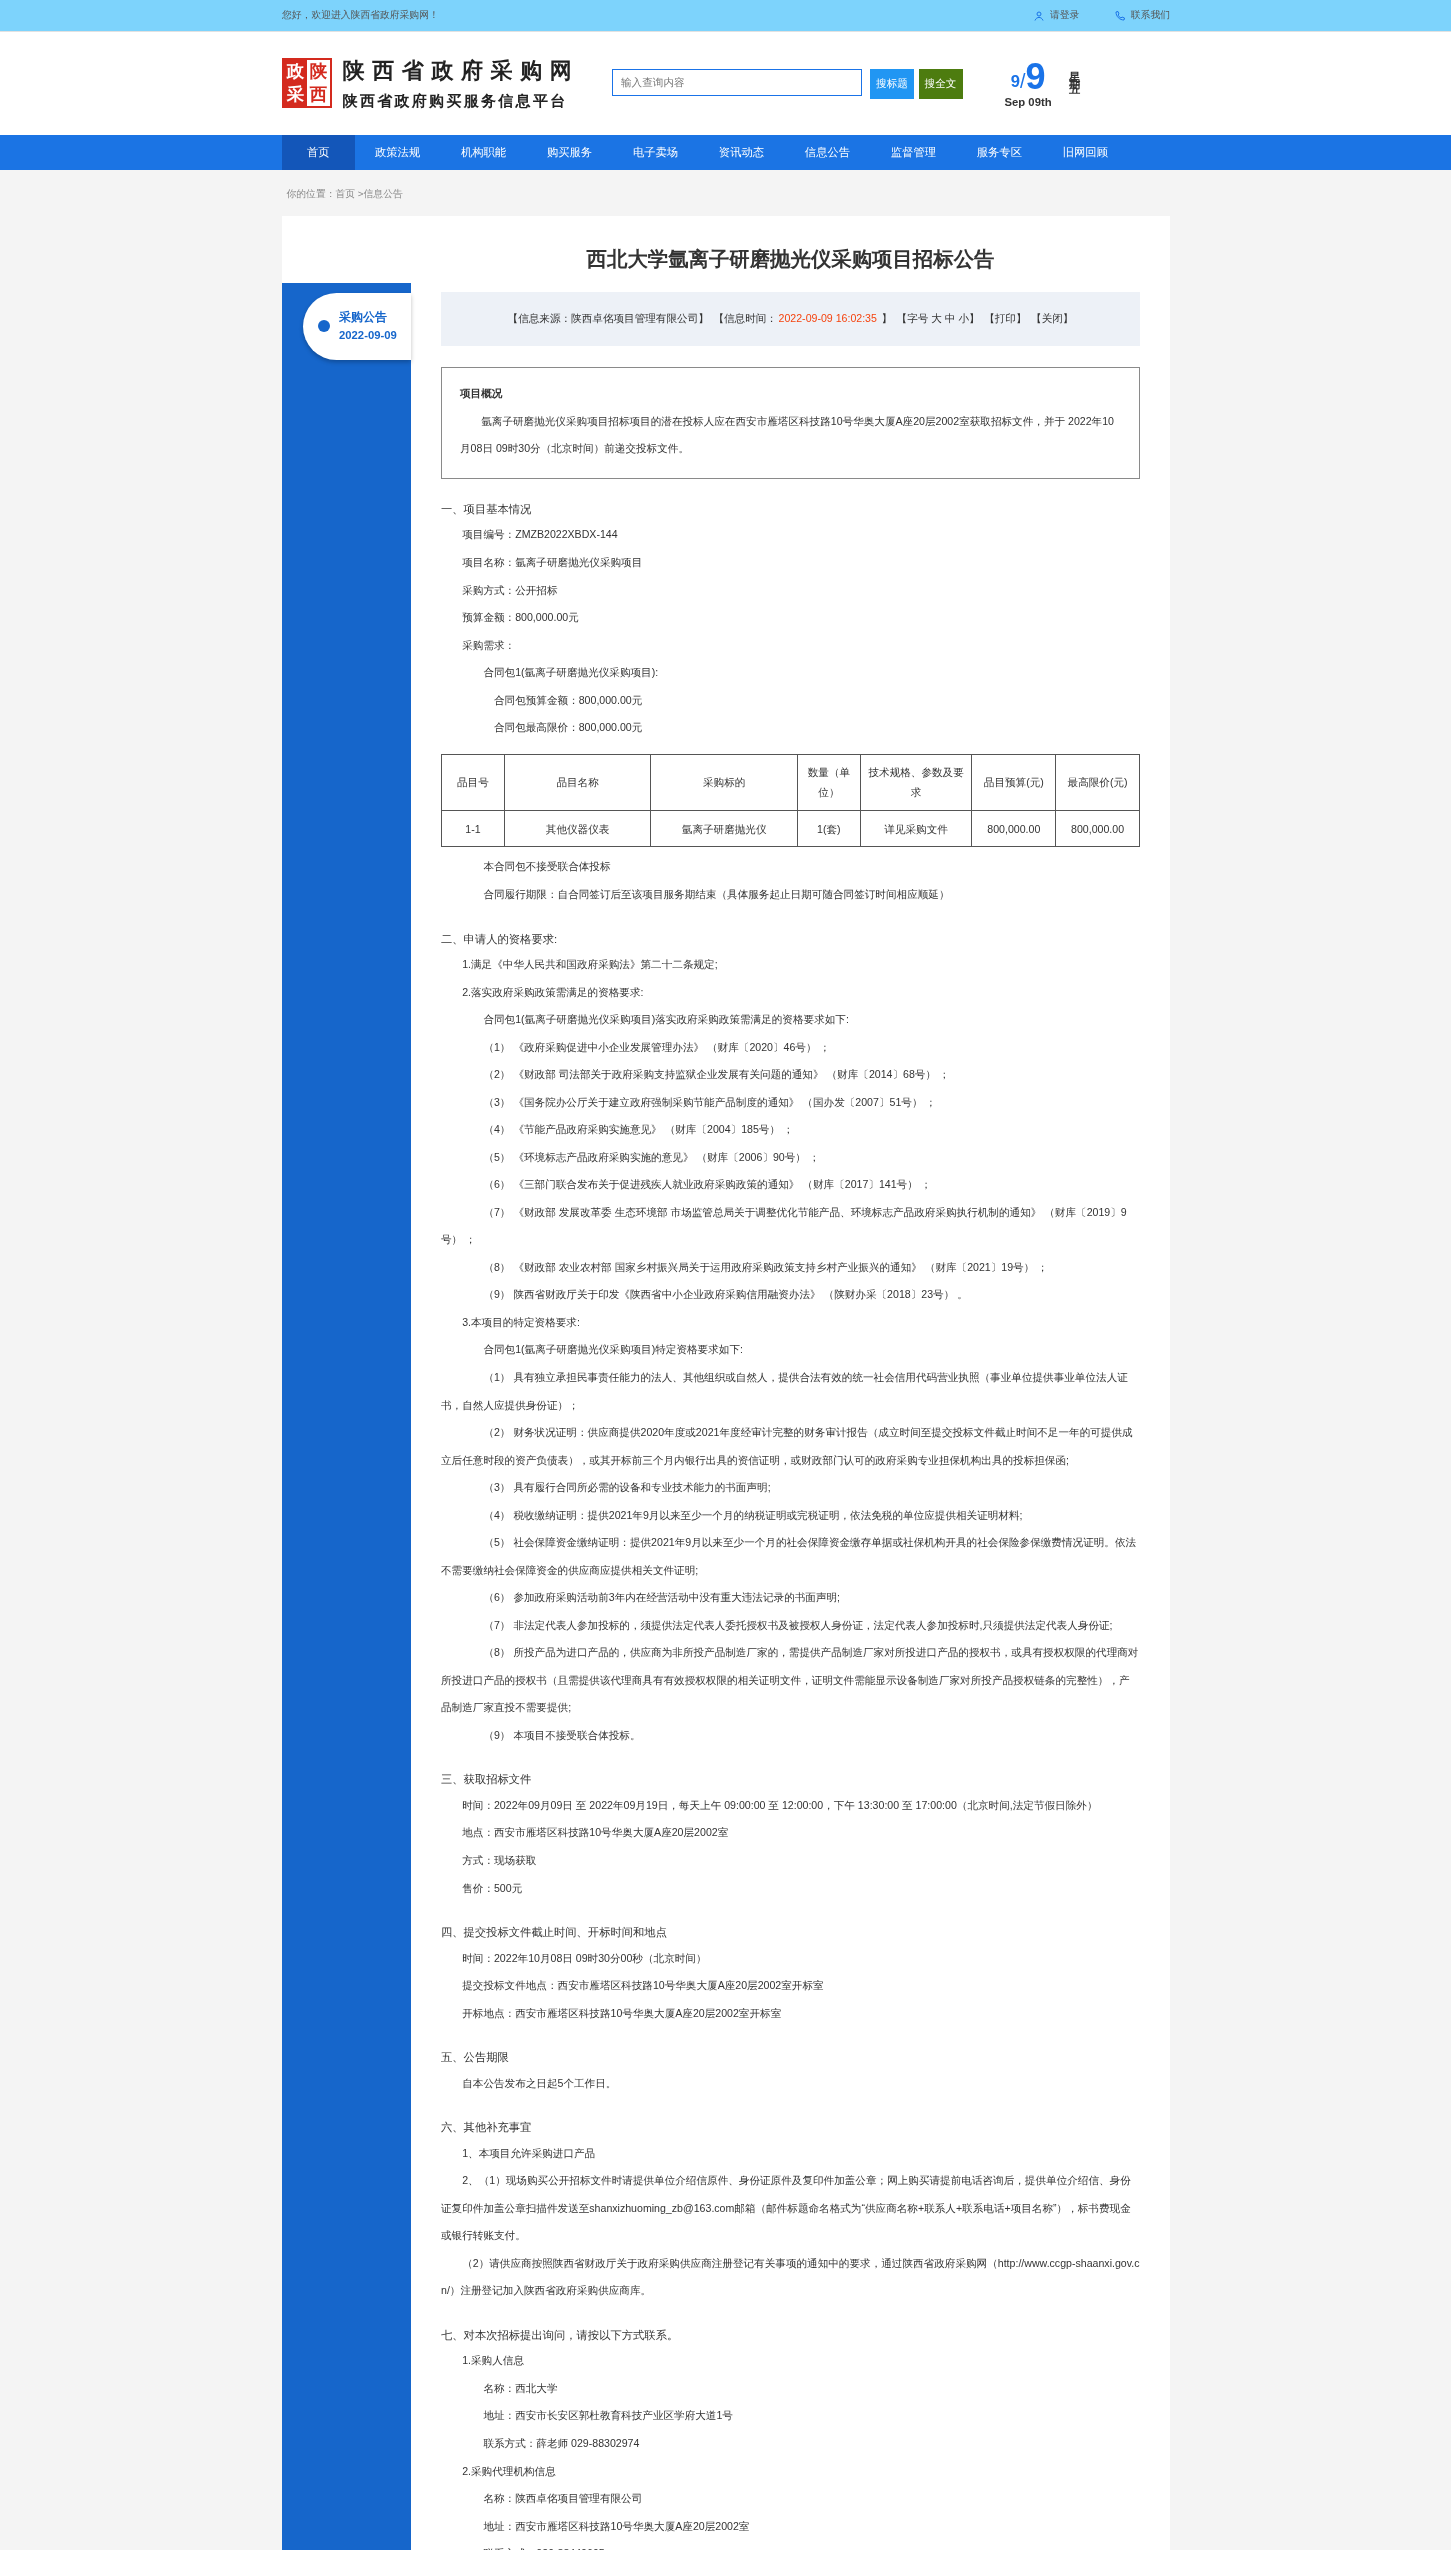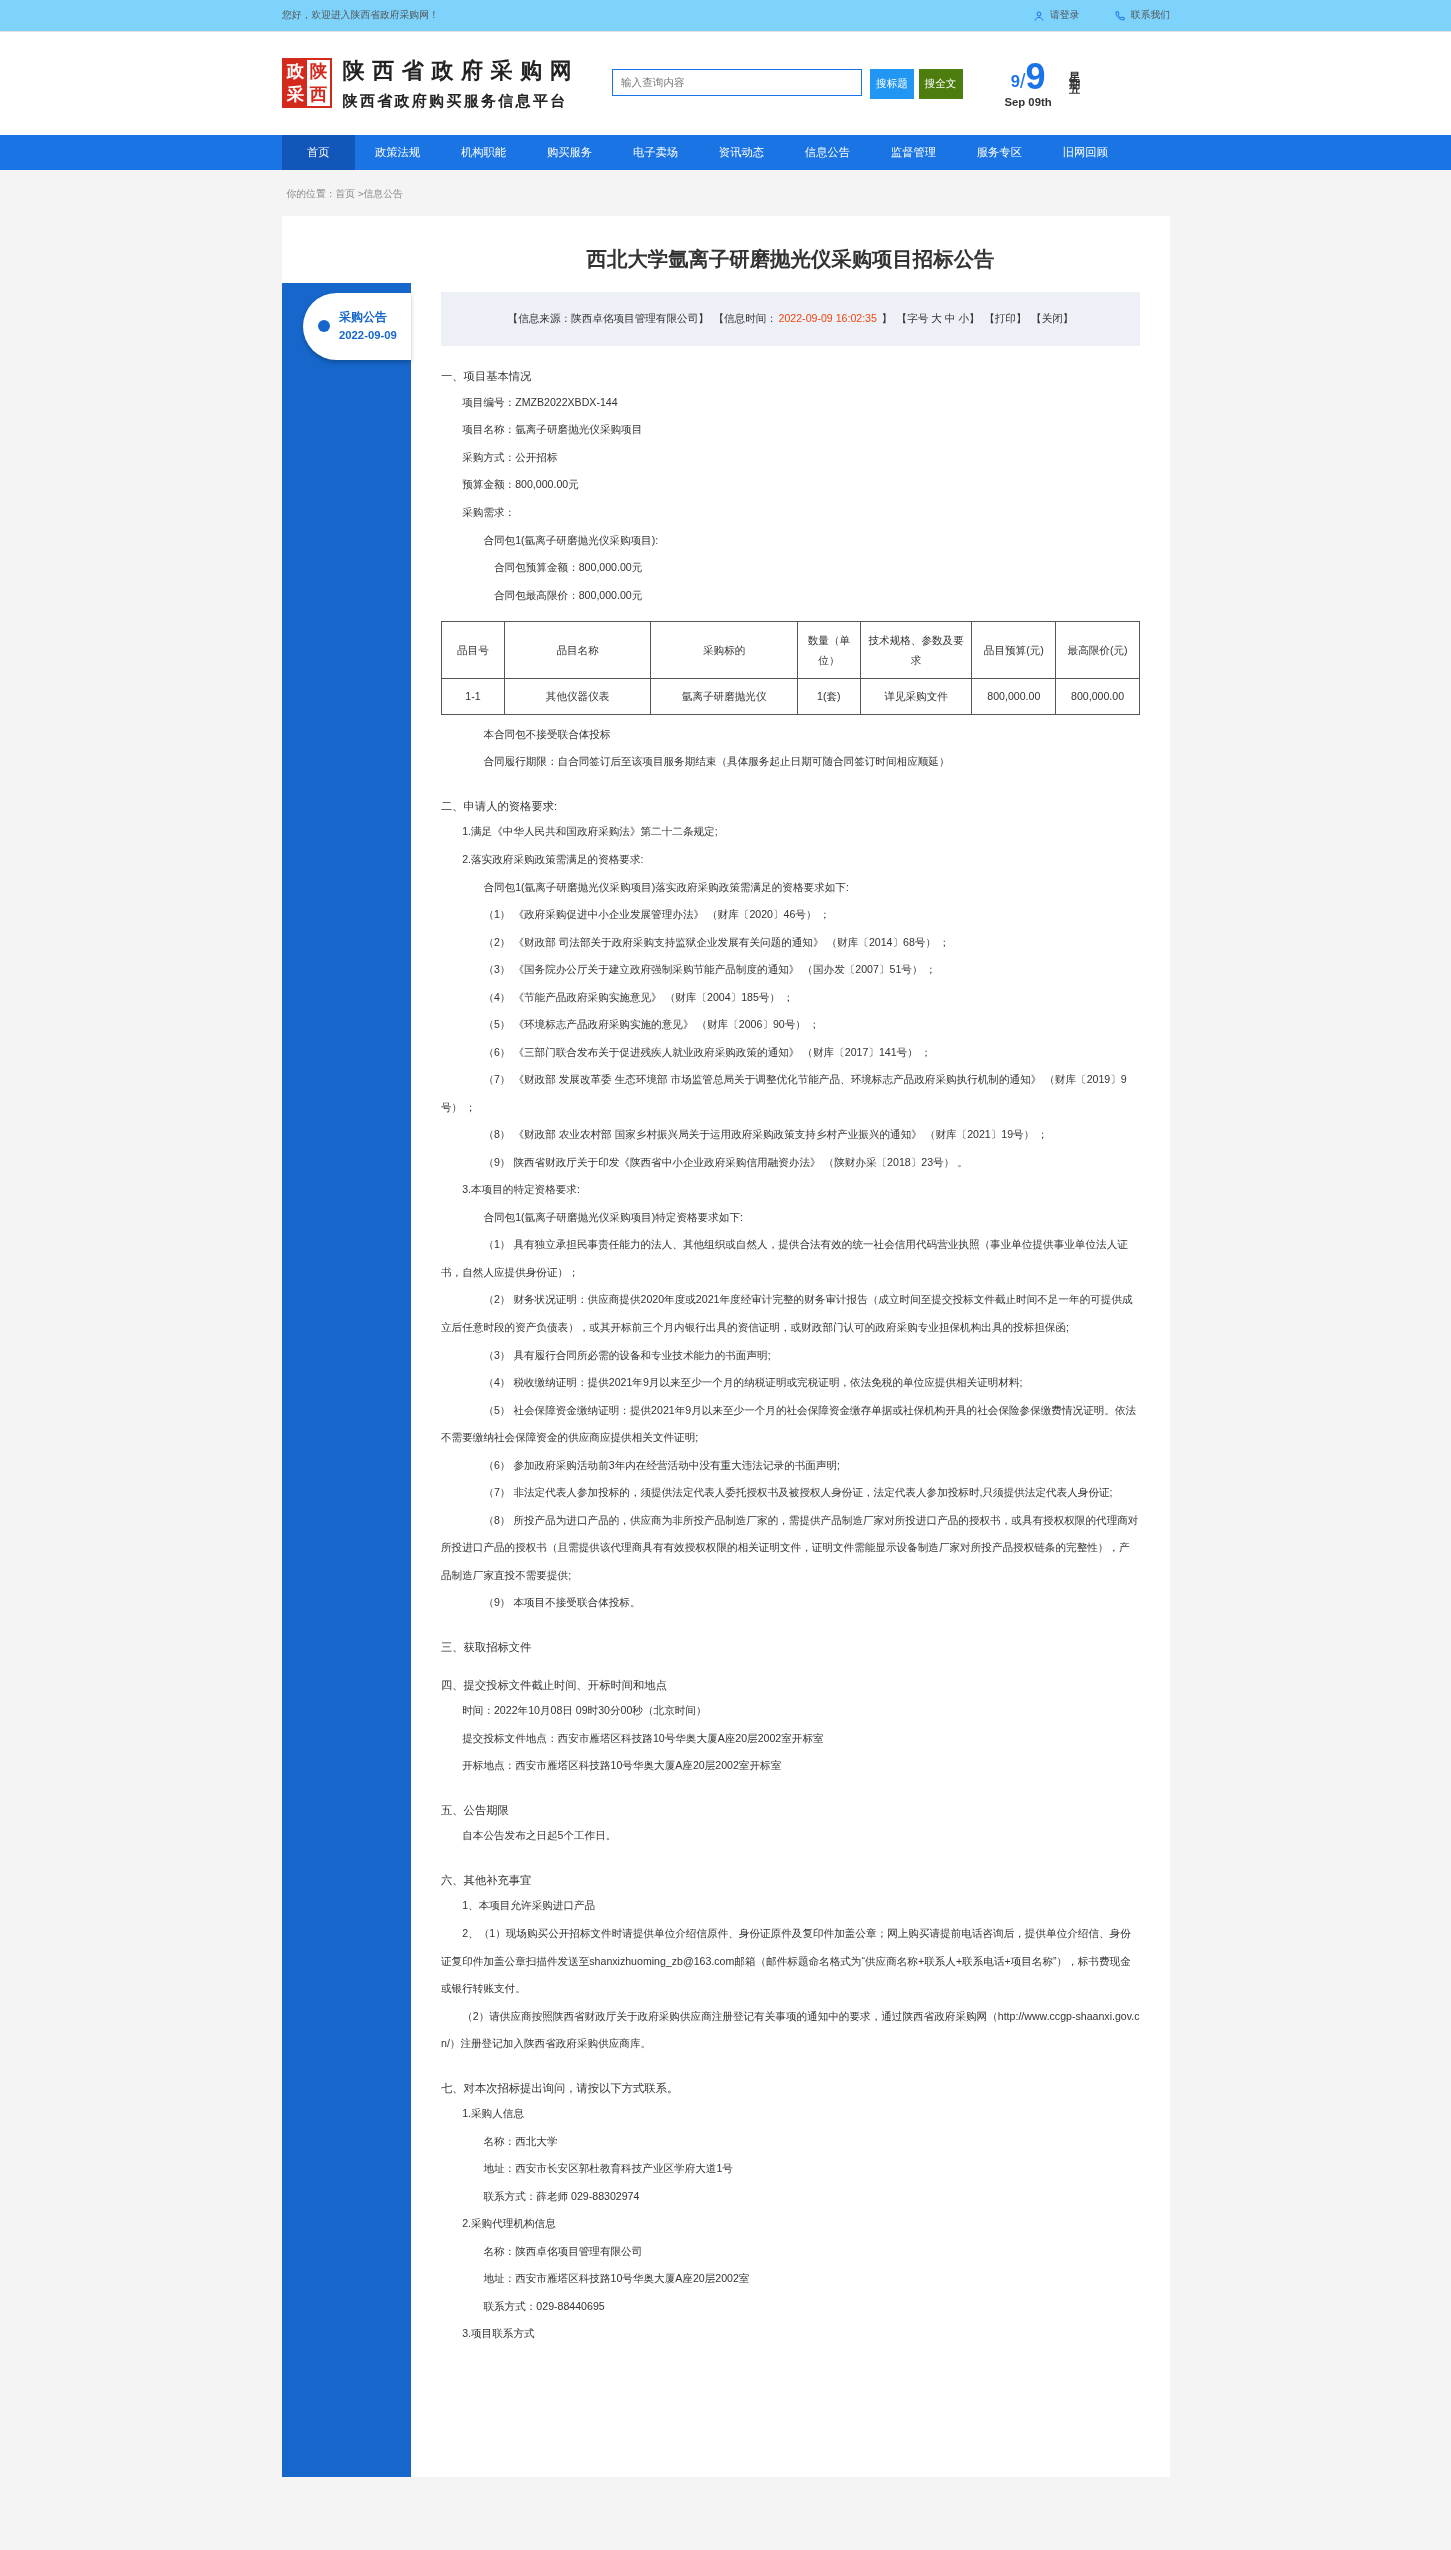--- a/index.html
+++ b/index.html
@@ -197,20 +197,24 @@
     <h1 class="article-title">西北大学氩离子研磨抛光仪采购项目招标公告</h1>
 
     <div class="meta-bar">
       <span>【信息来源：陕西卓佲项目管理有限公司】</span>
       <span>【信息时间：</span><span class="meta-time">2022-09-09 16:02:35</span><span> 】</span>
       <span class="meta-action">【字号 大 中 小】</span>
       <span class="meta-action">【打印】</span>
       <span class="meta-action">【关闭】</span>
     </div>
 
+    <div class="overview-box">
+      <div class="overview-heading">项目概况</div>
+      <p class="overview-body ln">　　氩离子研磨抛光仪采购项目招标项目的潜在投标人应在西安市雁塔区科技路10号华奥大厦A座20层2002室获取招标文件，并于 2022年10月08日 09时30分（北京时间）前递交投标文件。</p>
+    </div>
 
     <div class="section">
       <h3>一、项目基本情况</h3>
       <div>
 
       <p class="ln">　　项目编号：ZMZB2022XBDX-144</p>
           <p class="ln">　　项目名称：氩离子研磨抛光仪采购项目</p>
           <p class="ln">　　采购方式：公开招标</p>
           <p class="ln">　　预算金额：800,000.00元</p>
           <p class="ln">　　采购需求：</p>
@@ -286,20 +290,27 @@
           <p class="ln">　　　　（5） 社会保障资金缴纳证明：提供2021年9月以来至少一个月的社会保障资金缴存单据或社保机构开具的社会保险参保缴费情况证明。依法不需要缴纳社会保障资金的供应商应提供相关文件证明;</p>
           <p class="ln">　　　　（6） 参加政府采购活动前3年内在经营活动中没有重大违法记录的书面声明;</p>
           <p class="ln">　　　　（7） 非法定代表人参加投标的，须提供法定代表人委托授权书及被授权人身份证，法定代表人参加投标时,只须提供法定代表人身份证;</p>
           <p class="ln">　　　　（8） 所投产品为进口产品的，供应商为非所投产品制造厂家的，需提供产品制造厂家对所投进口产品的授权书，或具有授权权限的代理商对所投进口产品的授权书（且需提供该代理商具有有效授权权限的相关证明文件，证明文件需能显示设备制造厂家对所投产品授权链条的完整性），产品制造厂家直投不需要提供;</p>
           <p class="ln">　　　　（9） 本项目不接受联合体投标。</p>
         </div>
     </div>
 
     <div class="section">
       <h3>三、获取招标文件</h3>
+      <div>
+
+      <p class="ln">　　时间：2022年09月09日 至 2022年09月19日，每天上午 09:00:00 至 12:00:00，下午 13:30:00 至 17:00:00（北京时间,法定节假日除外）</p>
+          <p class="ln">　　地点：西安市雁塔区科技路10号华奥大厦A座20层2002室</p>
+          <p class="ln">　　方式：现场获取</p>
+          <p class="ln">　　售价：500元</p>
+        </div>
     </div>
 
     <div class="section">
       <h3>四、提交投标文件截止时间、开标时间和地点</h3>
       <div>
 
       <p class="ln">　　时间：2022年10月08日 09时30分00秒（北京时间）</p>
           <p class="ln">　　提交投标文件地点：西安市雁塔区科技路10号华奥大厦A座20层2002室开标室</p>
           <p class="ln">　　开标地点：西安市雁塔区科技路10号华奥大厦A座20层2002室开标室</p>
         </div>

